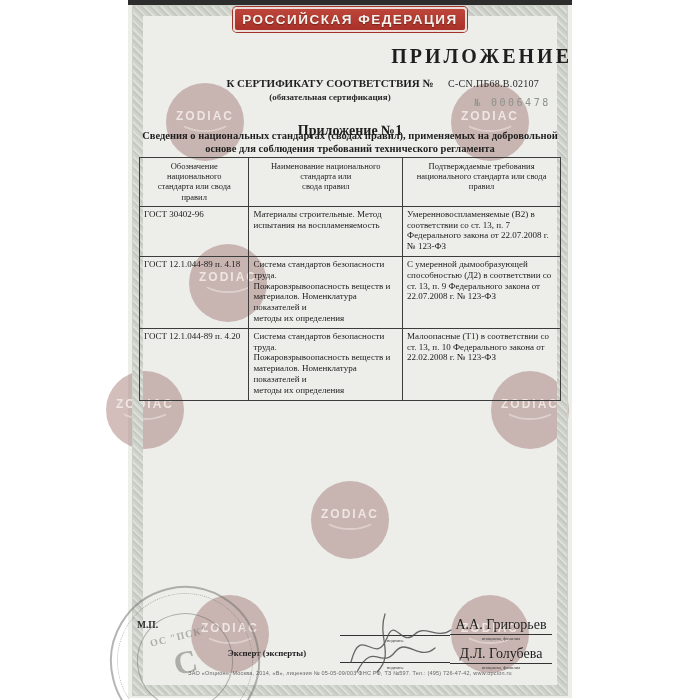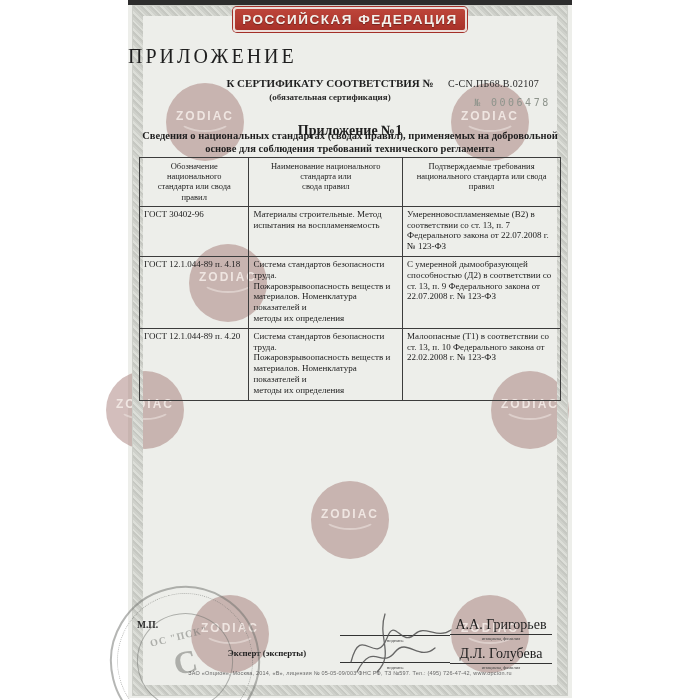--- a/index.html
+++ b/index.html
@@ -16,21 +16,21 @@
             font:bold 12px "Liberation Sans",sans-serif;letter-spacing:2px;color:rgba(242,233,229,.92);}
   .zwm i{position:absolute;left:16%;right:16%;top:30%;height:26px;border:2px solid transparent;
          border-bottom:2px solid rgba(242,233,229,.5);border-radius:50%;}
   .sitewm{position:absolute;top:314px;left:52px;font:300 54px "Liberation Sans",sans-serif;
           color:rgba(166,169,163,.55);letter-spacing:1px;white-space:nowrap;}
   
   .band{position:absolute;top:7px;left:50%;transform:translateX(-50%);width:234px;height:25px;
         background:linear-gradient(#bd453a,#a93129);border-radius:4px;border:2px solid rgba(243,242,238,.9);
         box-shadow:0 0 0 1px #a33029;display:flex;align-items:center;justify-content:center;}
   .band span{font:bold 13.5px "Liberation Sans",sans-serif;letter-spacing:1.5px;color:#f4f1ec;text-shadow:0 1px 1px rgba(0,0,0,.35);}
-  .doc-title{position:absolute;top:45px;left:0;width:100%;text-align:left;font-weight:normal;font-size:20px;letter-spacing:3px;color:#1e1e1e;}
+  .doc-title{position:absolute;top:45px;left:0;width:100%;text-align:right;font-weight:bold;font-size:20px;letter-spacing:3px;color:#1e1e1e;}
   .subtitle{position:absolute;top:77px;left:88px;width:228px;text-align:center;font-weight:bold;font-size:11px;color:#1e1e1e;}
   .cert-num{position:absolute;top:78px;left:320px;font-size:10px;color:#2a2a2a;letter-spacing:.3px;}
   .cert-type{position:absolute;top:92px;left:88px;width:228px;text-align:center;font-weight:bold;font-size:9px;color:#2a2a2a;}
   .blank-num{position:absolute;top:97px;left:346px;font-family:"DejaVu Sans Mono",monospace;font-size:10px;
              letter-spacing:2.5px;color:#8d938b;}
   .apx-title{position:absolute;top:123px;left:0;width:100%;text-align:center;font-weight:bold;font-size:14px;color:#1e1e1e;}
   .apx-desc{position:absolute;top:129px;left:10px;width:424px;text-align:center;font-weight:bold;font-size:10.5px;
             line-height:1.25;color:#1e1e1e;white-space:pre-line;}
   
   .std-table{position:absolute;top:157px;left:11px;width:422px;border-collapse:collapse;

